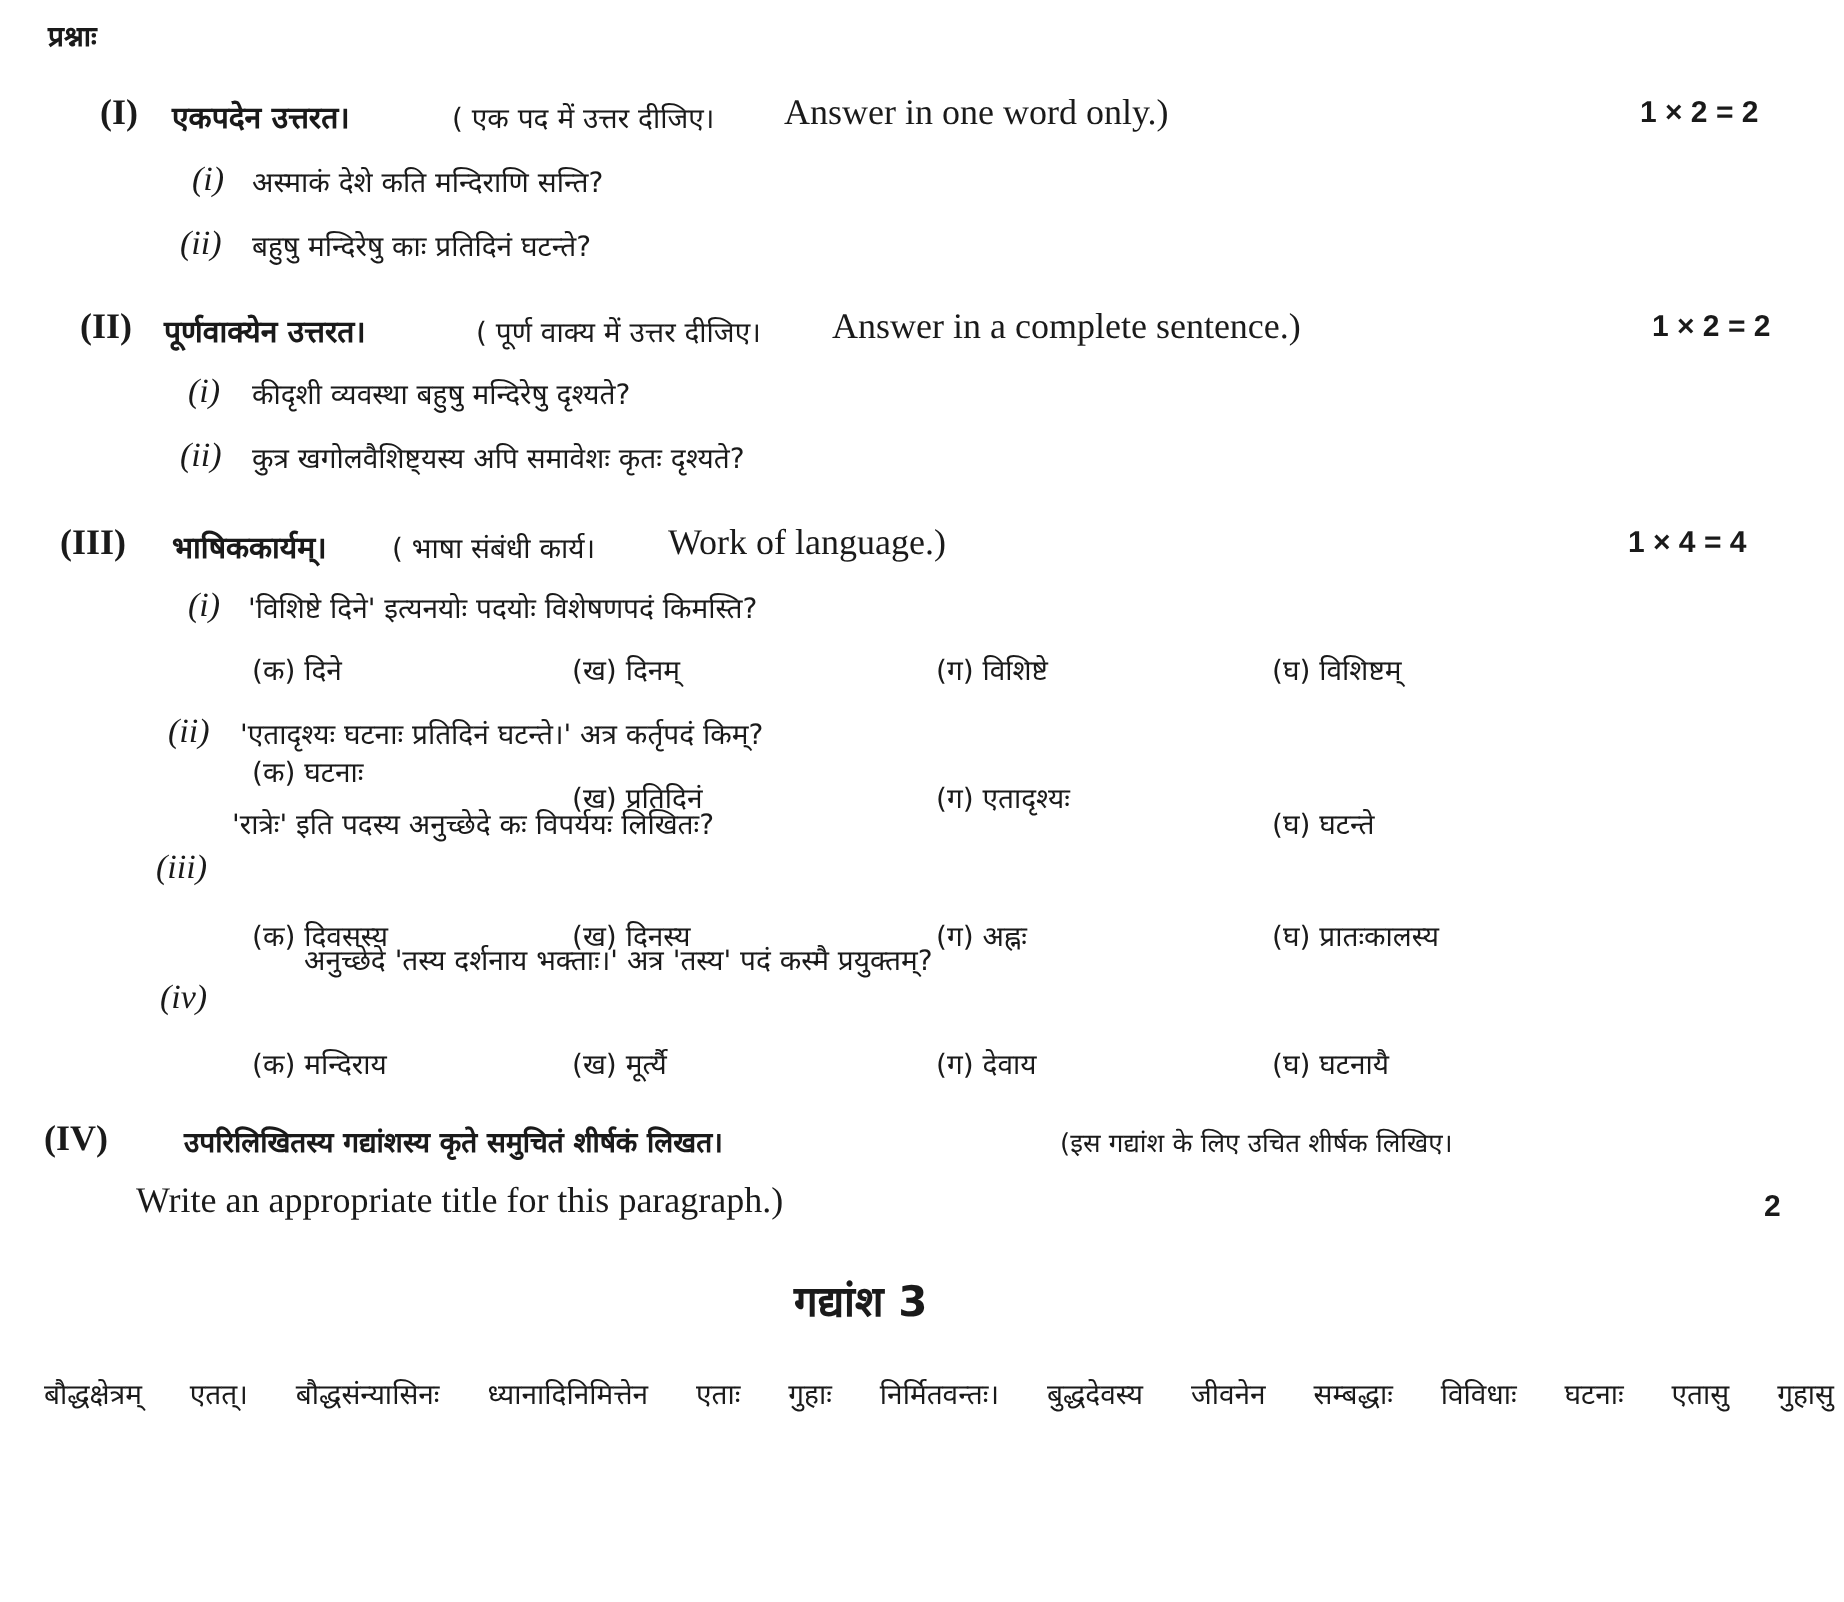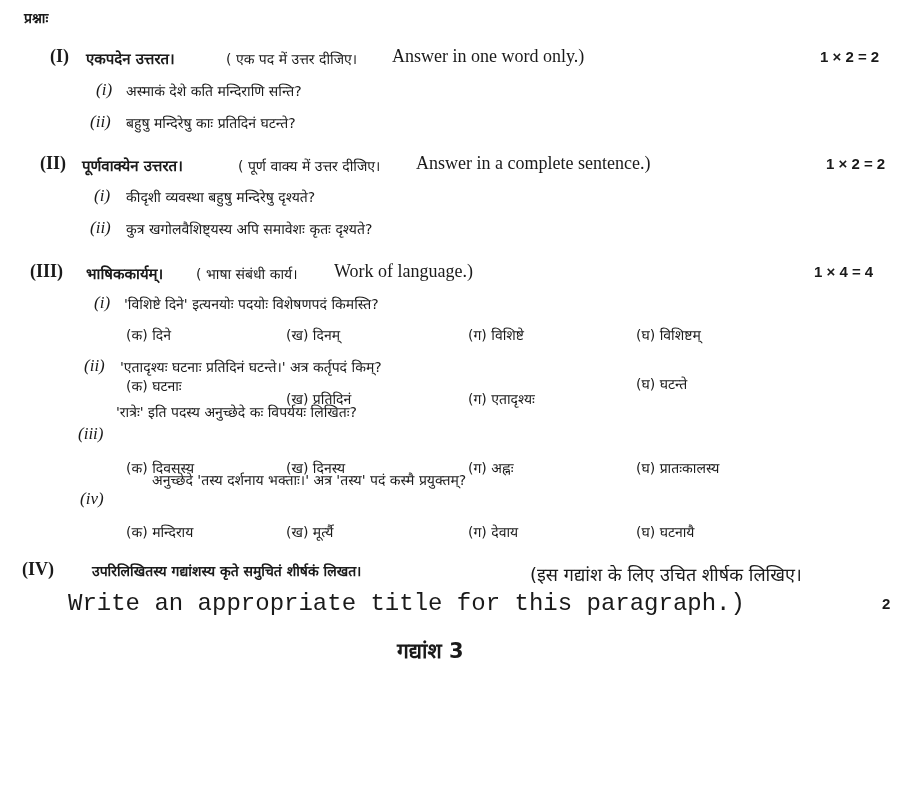--- a/index.html
+++ b/index.html
@@ -65,22 +65,22 @@
     .passage {
       font-family: "DejaVu Sans", sans-serif;
       font-size: 14px;
       line-height: 28px;
       width: 895px;
       text-align: justify;
       text-align-last: justify;
     }
     .passage-line { display: block; white-space: nowrap; }
     .en-iv {
-      font-family: Liberation Mono, monospace;
-      font-size: 24px;
+      font-family: Liberation Serif, serif;
+      font-size: 18px;
     }
   </style>
 </head>
 <body>
 
 <div class="abs heading" style="left:24px; top:8px;">प्रश्नाः</div>
 
 <div>
   <span class="abs sec-num" style="left:50px; top:46px;">(I)</span>
   <span class="abs sec-title" style="left:86px; top:48px;">एकपदेन उत्तरत।</span>
@@ -124,21 +124,21 @@
     <span class="abs opt" style="left:468px; top:325px;">(ग) विशिष्टे</span>
     <span class="abs opt" style="left:636px; top:325px;">(घ) विशिष्टम्</span>
   </div>
 
   <span class="abs q-num" style="left:84px; top:356px;">(ii)</span>
   <span class="abs q-text" style="left:120px; top:357px;">'एतादृश्यः घटनाः प्रतिदिनं घटन्ते।' अत्र कर्तृपदं किम्?</span>
   <div>
     <span class="abs opt" style="left:126px; top:376px;">(क) घटनाः</span>
     <span class="abs opt" style="left:286px; top:389px;">(ख) प्रतिदिनं</span>
     <span class="abs opt" style="left:468px; top:389px;">(ग) एतादृश्यः</span>
-    <span class="abs opt" style="left:636px; top:374px;">(घ) घटन्ते</span>
+    <span class="abs opt" style="left:636px; top:402px;">(घ) घटन्ते</span>
   </div>
 
   <span class="abs q-num" style="left:78px; top:424px;">(iii)</span>
   <span class="abs q-text" style="left:116px; top:402px;">'रात्रेः' इति पदस्य अनुच्छेदे कः विपर्ययः लिखितः?</span>
   <div>
     <span class="abs opt" style="left:126px; top:458px;">(क) दिवसस्य</span>
     <span class="abs opt" style="left:286px; top:458px;">(ख) दिनस्य</span>
     <span class="abs opt" style="left:468px; top:458px;">(ग) अह्नः</span>
     <span class="abs opt" style="left:636px; top:458px;">(घ) प्रातःकालस्य</span>
   </div>
@@ -149,21 +149,22 @@
     <span class="abs opt" style="left:126px; top:522px;">(क) मन्दिराय</span>
     <span class="abs opt" style="left:286px; top:522px;">(ख) मूर्त्यै</span>
     <span class="abs opt" style="left:468px; top:522px;text-align:center;">(ग) देवाय</span>
     <span class="abs opt" style="left:636px; top:522px;">(घ) घटनायै</span>
   </div>
 </div>
 
 <div>
   <span class="abs sec-num" style="left:22px; top:559px;">(IV)</span>
   <span class="abs sec-title" style="left:68px; top:561px; font-size:14px;margin-left:24px;">उपरिलिखितस्य गद्यांशस्य कृते समुचितं शीर्षकं लिखत।</span>
-  <span class="abs sec-hi" style="left:530px; top:562px; font-size:18px;">(इस गद्यांश के लिए उचित शीर्षक लिखिए।</span>
+  <span class="abs sec-hi" style="left:530px; top:562px; font-size:13px;">(इस गद्यांश के लिए उचित शीर्षक लिखिए।</span>
   <span class="abs en-iv" style="left:68px; top:590px;">Write an appropriate title for this paragraph.)</span>
   <span class="abs marks" style="left:882px; top:595px;">2</span>
 </div>
 
 <div class="abs gadyansh-title" style="left:397px; top:636px;">गद्यांश 3</div>
 
 <div class="abs passage" style="left:22px; top:684px; white-space:normal;">
+  <span class="passage-line">बौद्धक्षेत्रम् एतत्। बौद्धसंन्यासिनः ध्यानादिनिमित्तेन एताः गुहाः निर्मितवन्तः। बुद्धदेवस्य जीवनेन सम्बद्धाः विविधाः घटनाः एतासु गुहासु</span>
 </div>
 
 </body></html>

